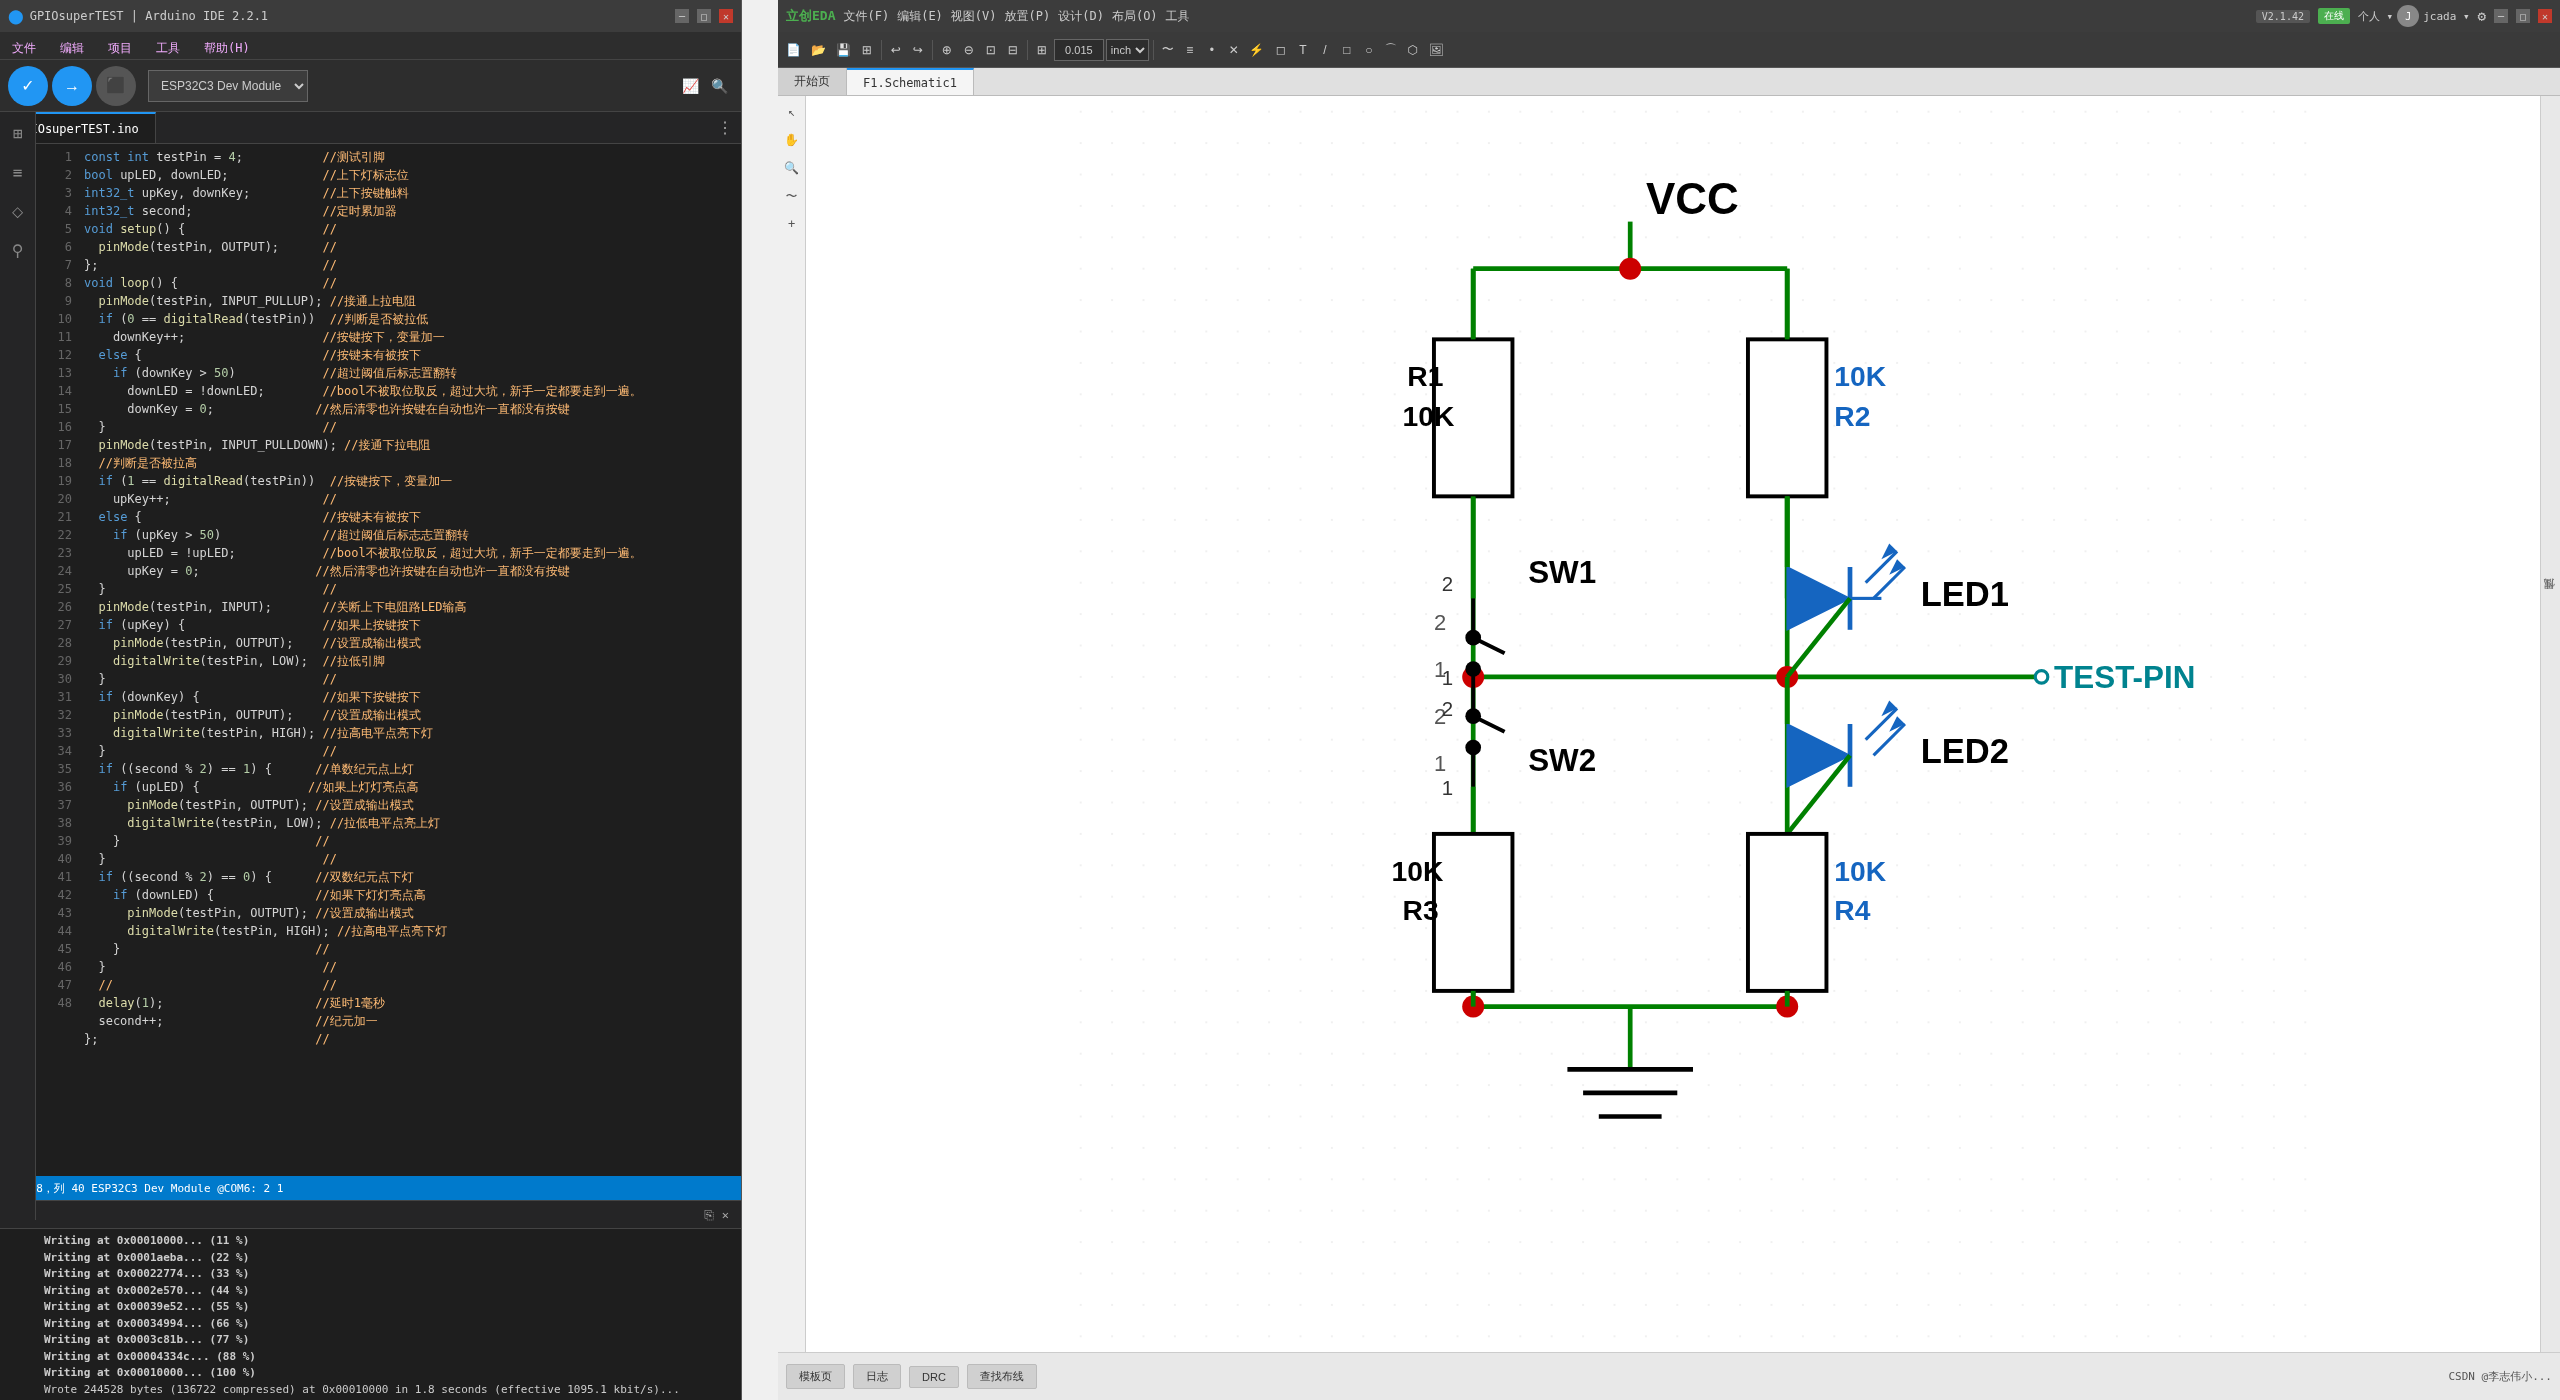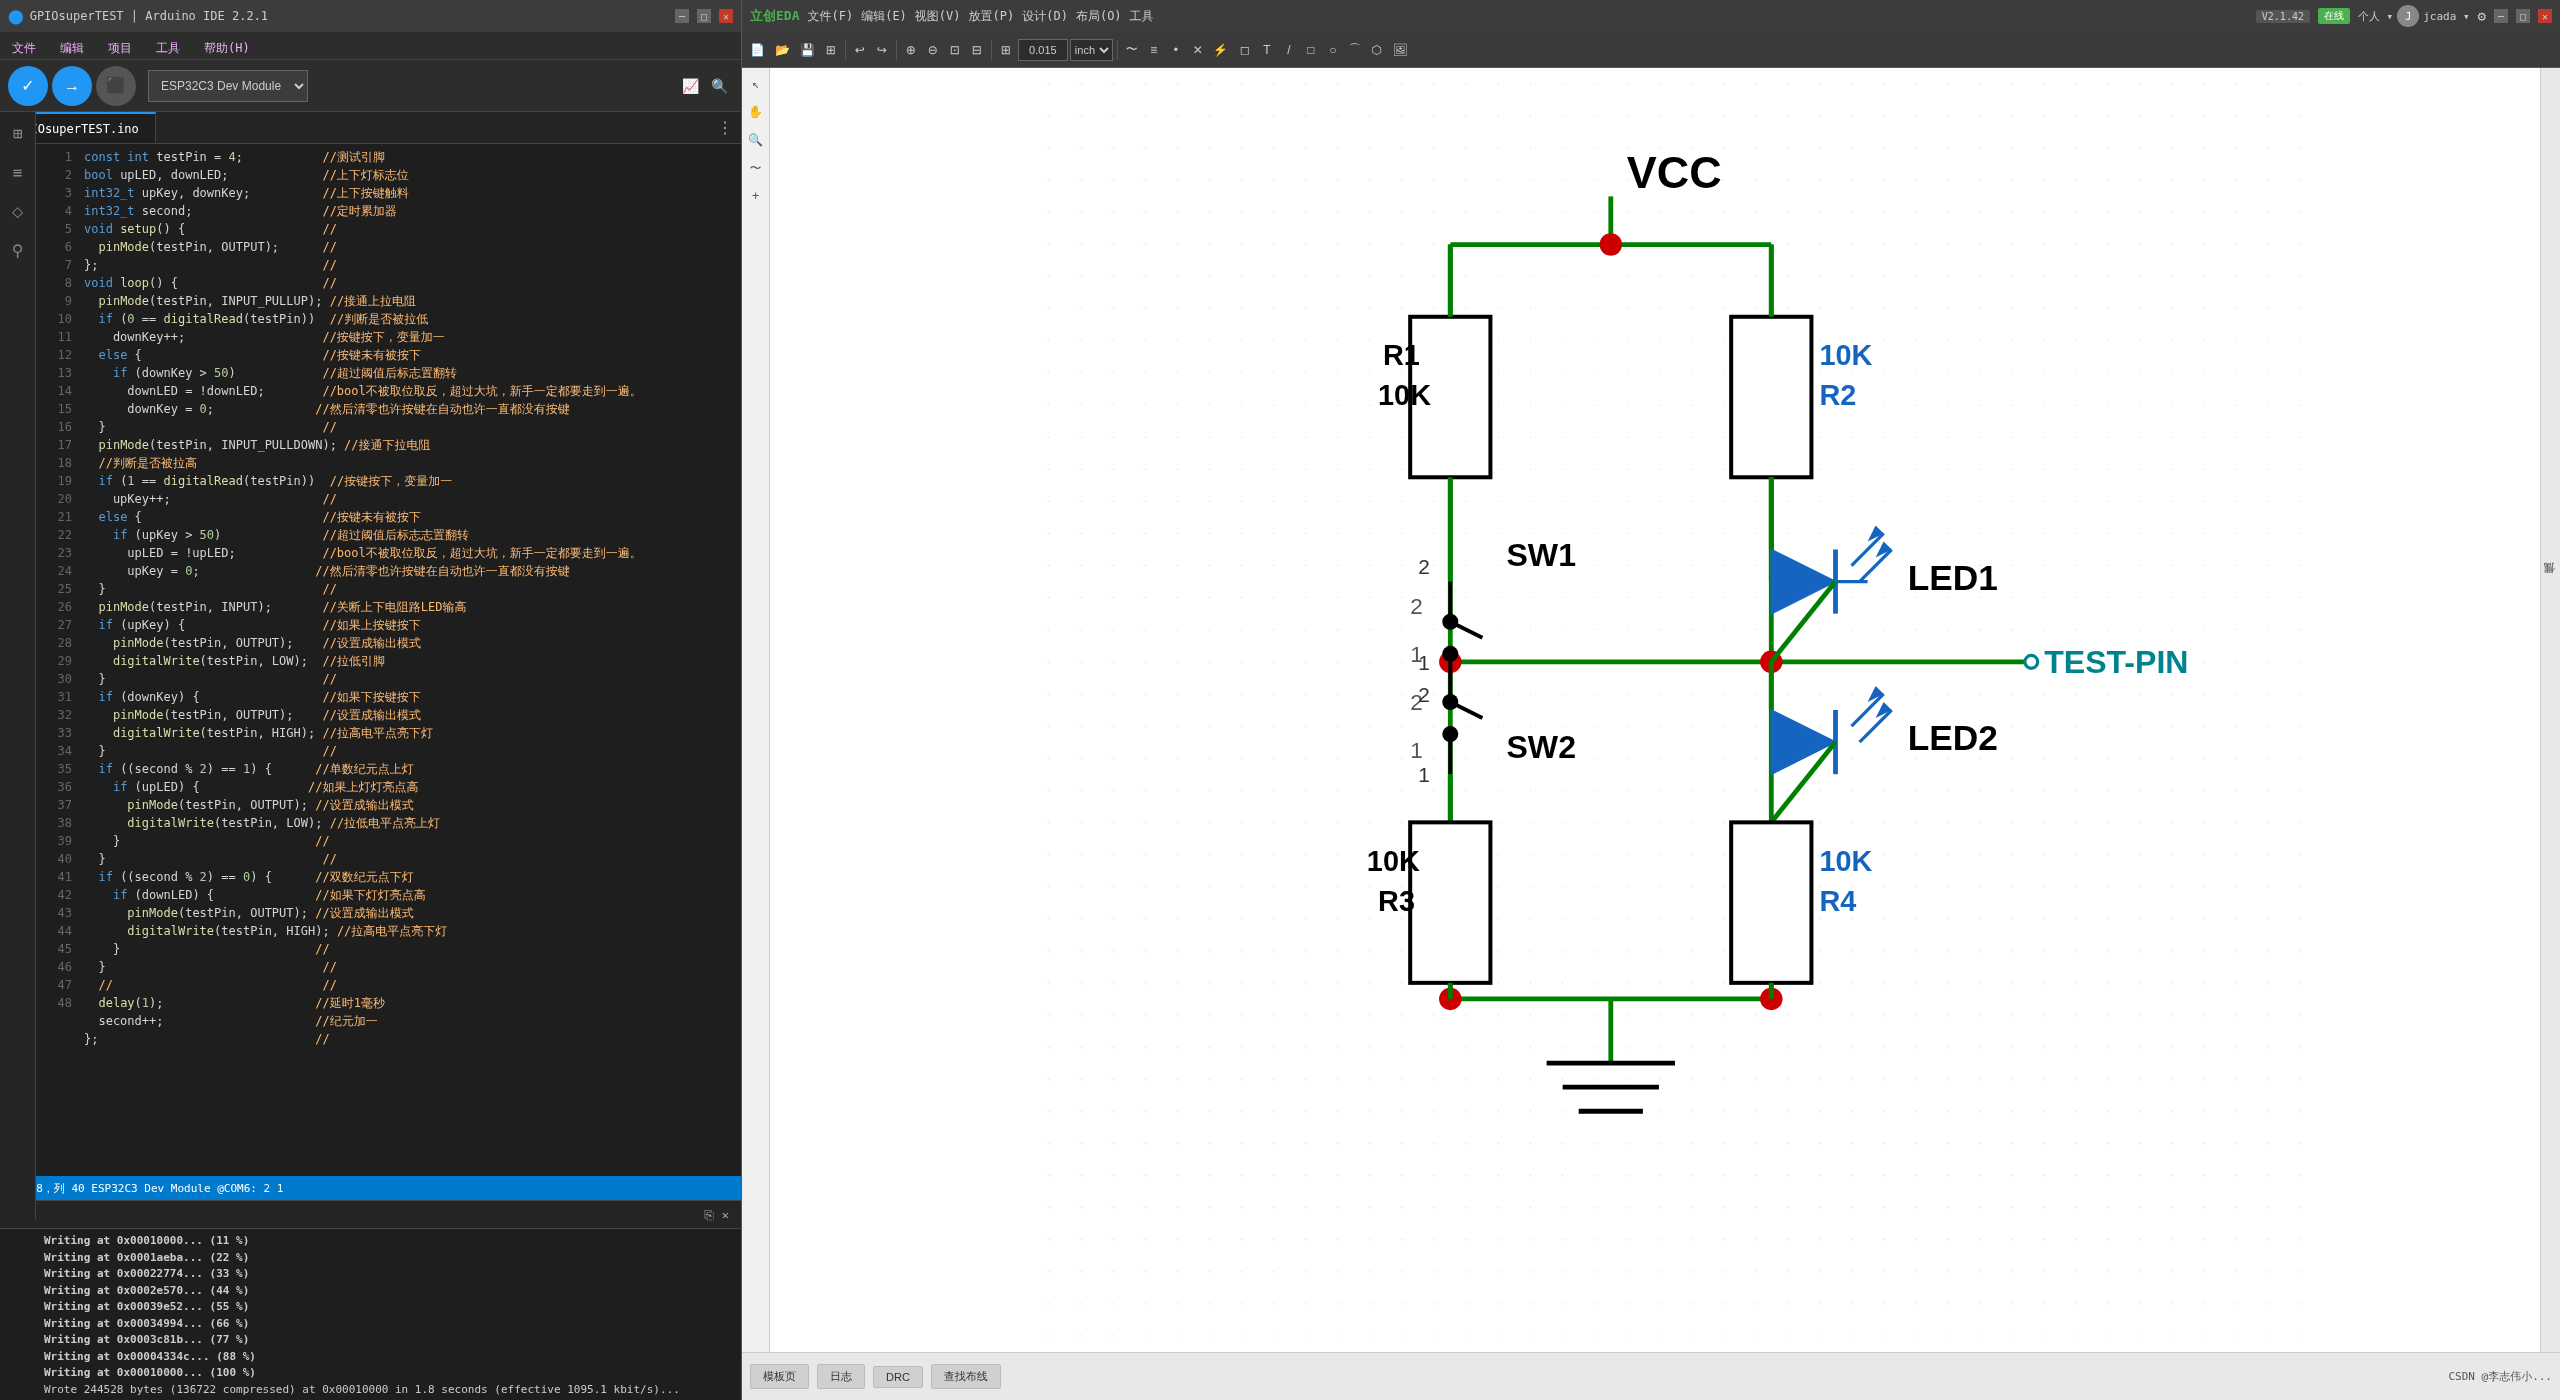--- a/index.html
+++ b/index.html
@@ -196,20 +196,21 @@
     .output-line { white-space: pre; }
     .output-bold { font-weight: bold; }
 
     
     #eda-panel {
       flex: 1;
       height: 1400px;
       background: #f0f0f0;
       display: flex;
       flex-direction: column;
+      padding-left: 36px;
     }
 
     
     #eda-title-bar {
       height: 32px;
       background: #3c3c3c;
       display: flex;
       align-items: center;
       padding: 0 8px;
       font-size: 12px;
@@ -631,20 +632,28 @@
     <button class="eda-tool-btn">◻</button>
     <button class="eda-tool-btn">T</button>
     <button class="eda-tool-btn">/</button>
     <button class="eda-tool-btn">□</button>
     <button class="eda-tool-btn">○</button>
     <button class="eda-tool-btn">⌒</button>
     <button class="eda-tool-btn">⬡</button>
     <button class="eda-tool-btn">🖼</button>
   </div>
 
+  <div id="eda-tabs">
+    <div class="eda-tab">
+      <span>开始页</span>
+    </div>
+    <div class="eda-tab active">
+      <span>F1.Schematic1</span>
+    </div>
+  </div>
 
   <div id="eda-main">
 
     <div id="eda-left-toolbar">
       <div class="eda-left-tool">↖</div>
       <div class="eda-left-tool">✋</div>
       <div class="eda-left-tool">🔍</div>
       <div class="eda-left-tool">〜</div>
       <div class="eda-left-tool">+</div>
     </div>

